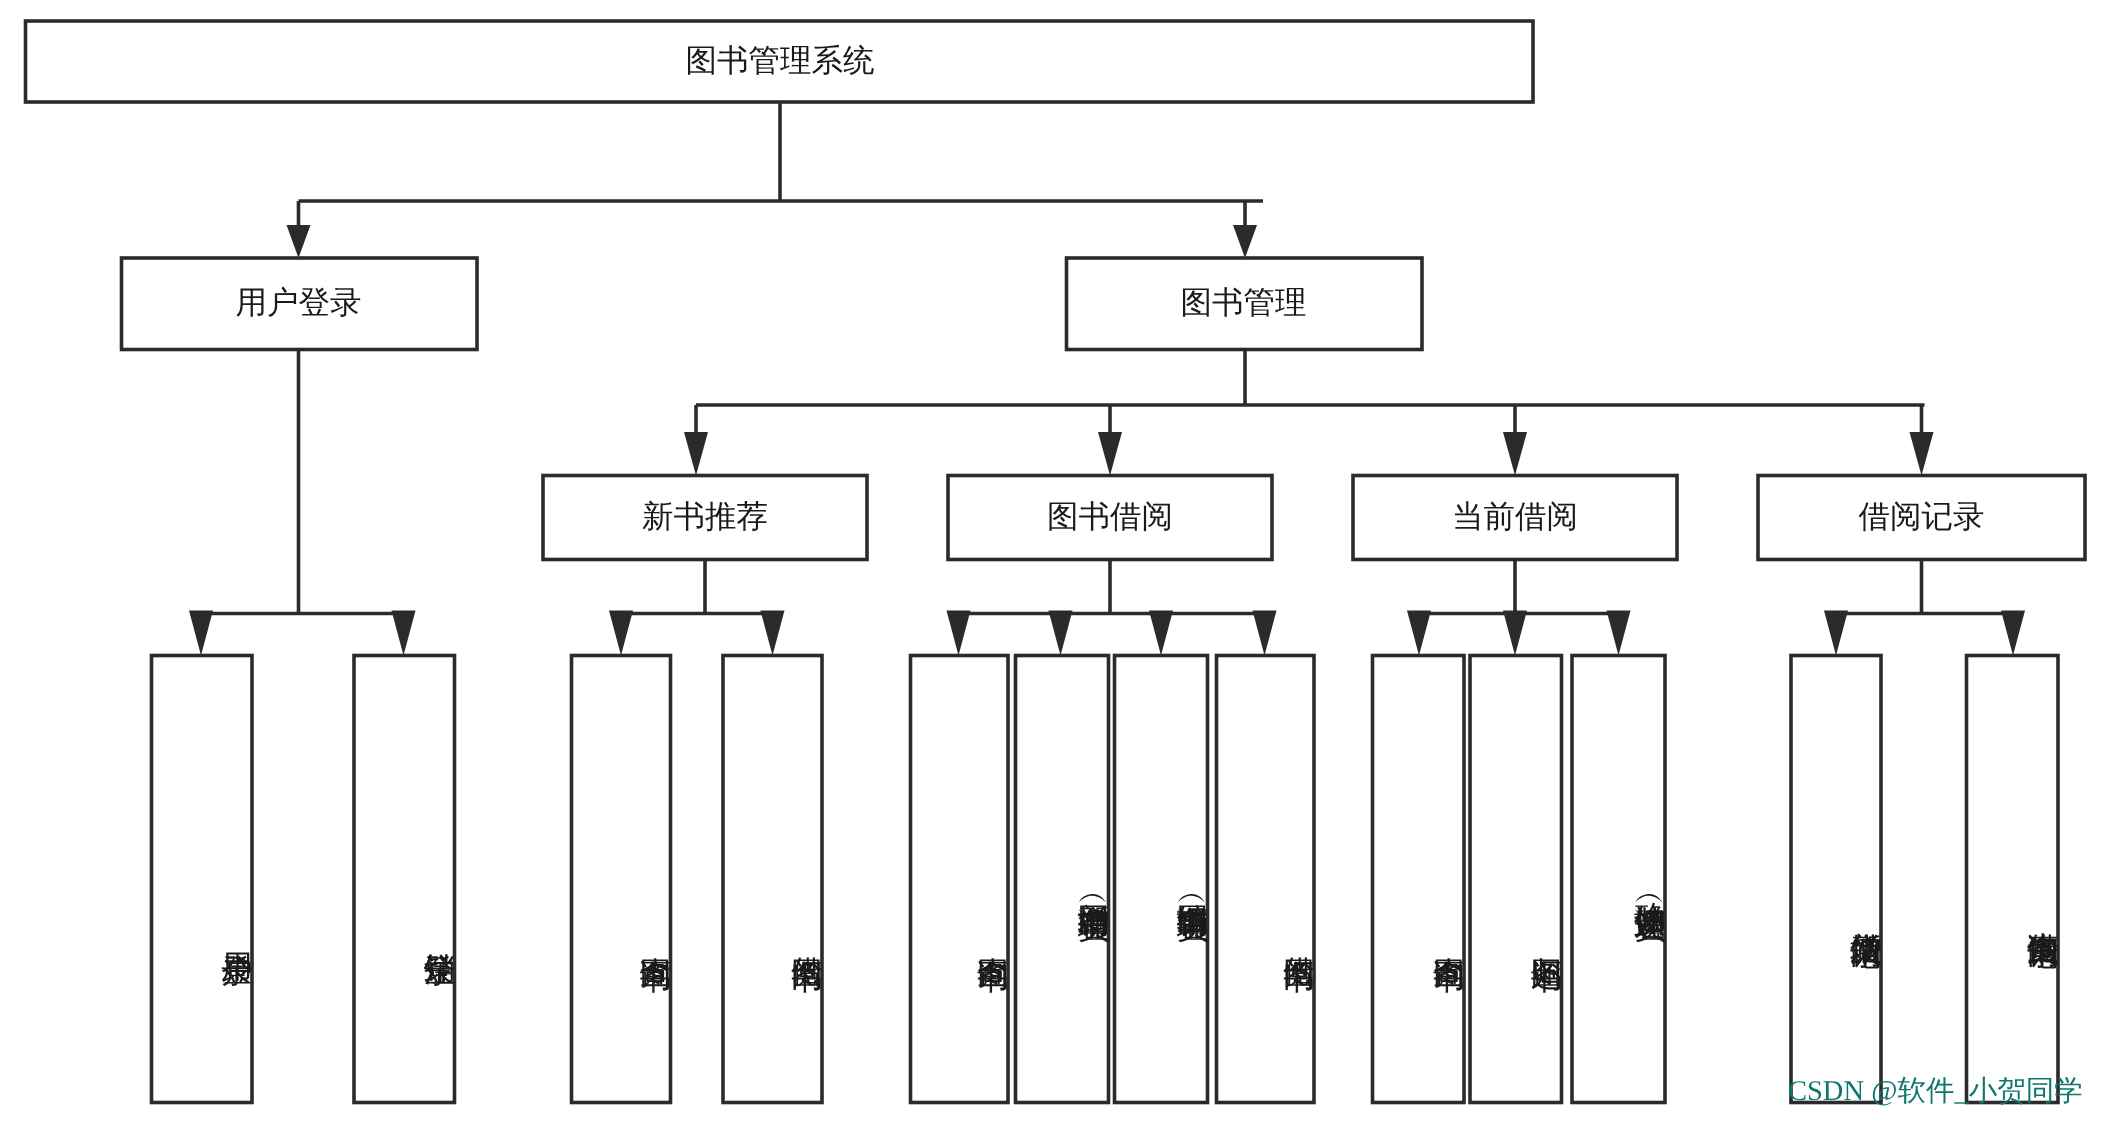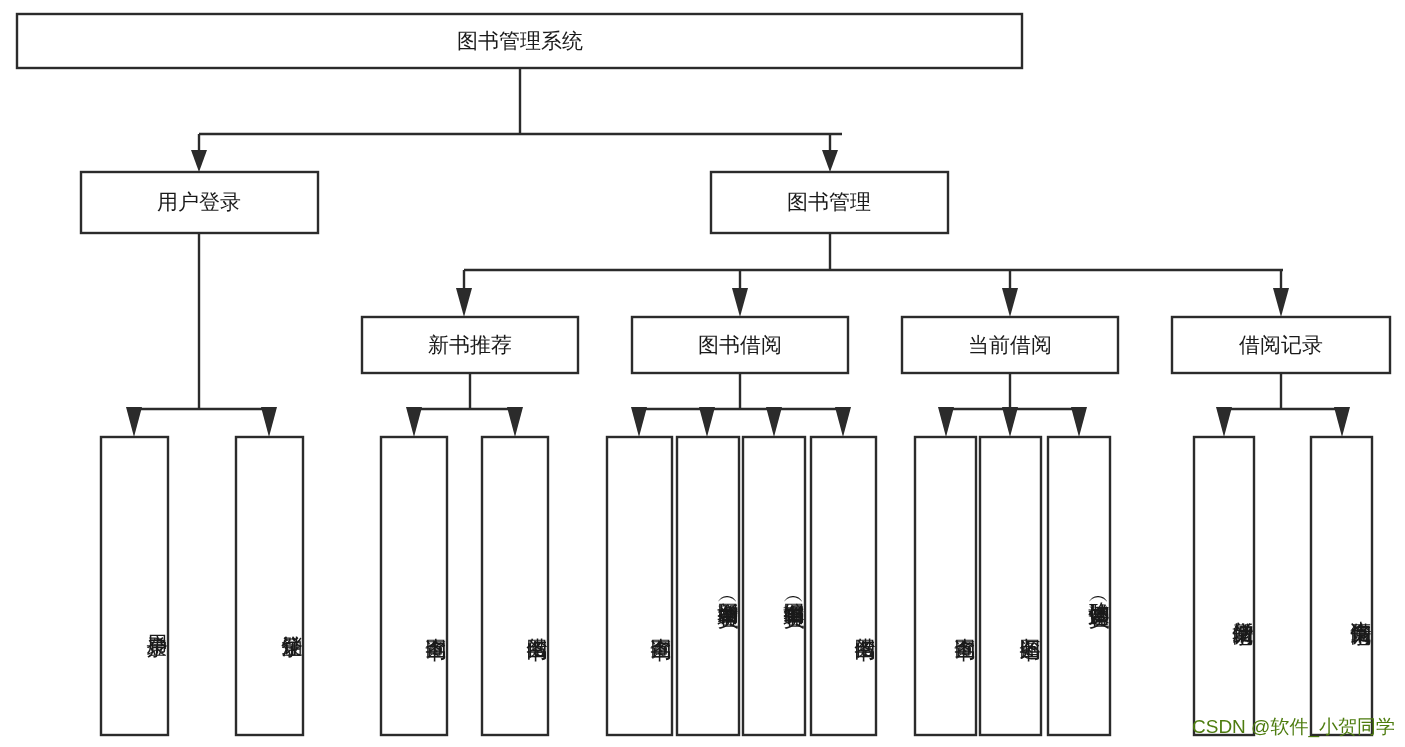--- a/index.html
+++ b/index.html
@@ -61,23 +61,23 @@
     color: #1a1a1a;
     letter-spacing: 1px;
     text-align: center;
     display: flex;
     align-items: flex-start;
     justify-content: center;
     pointer-events: none;
   }
   .watermark {
     position: absolute;
-    font-family: Liberation Sans, sans-serif;
+    font-family: Liberation Serif, serif;
     font-size: 19px;
-    color: #4d7c0f;
+    color: #0f766e;
     white-space: nowrap;
     user-select: none;
   }
 </style>
 </head>
 <body>
 
 <div id="diagram-root">
 
   <svg id="diagram-svg" viewBox="0 0 1405 747">

